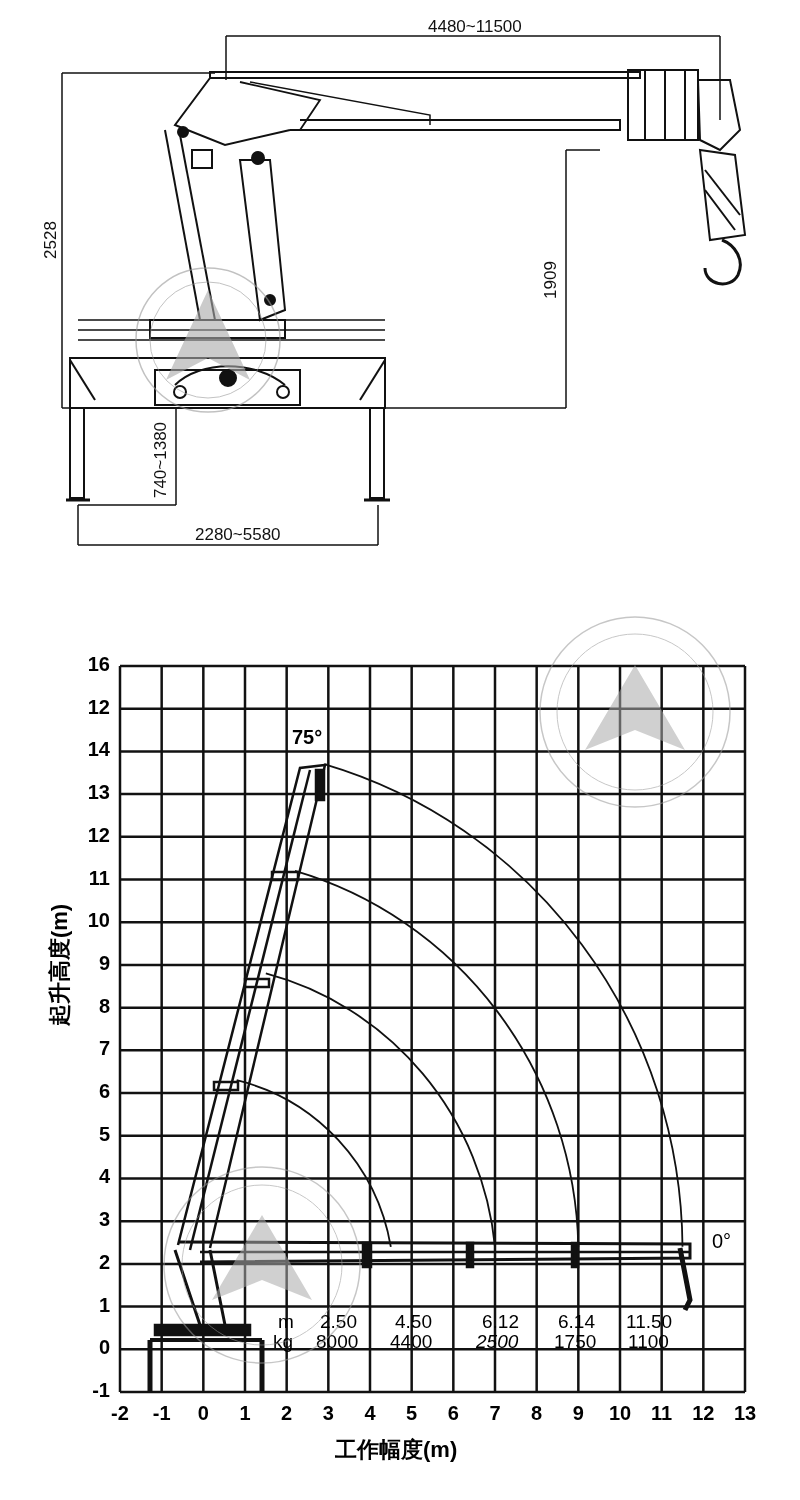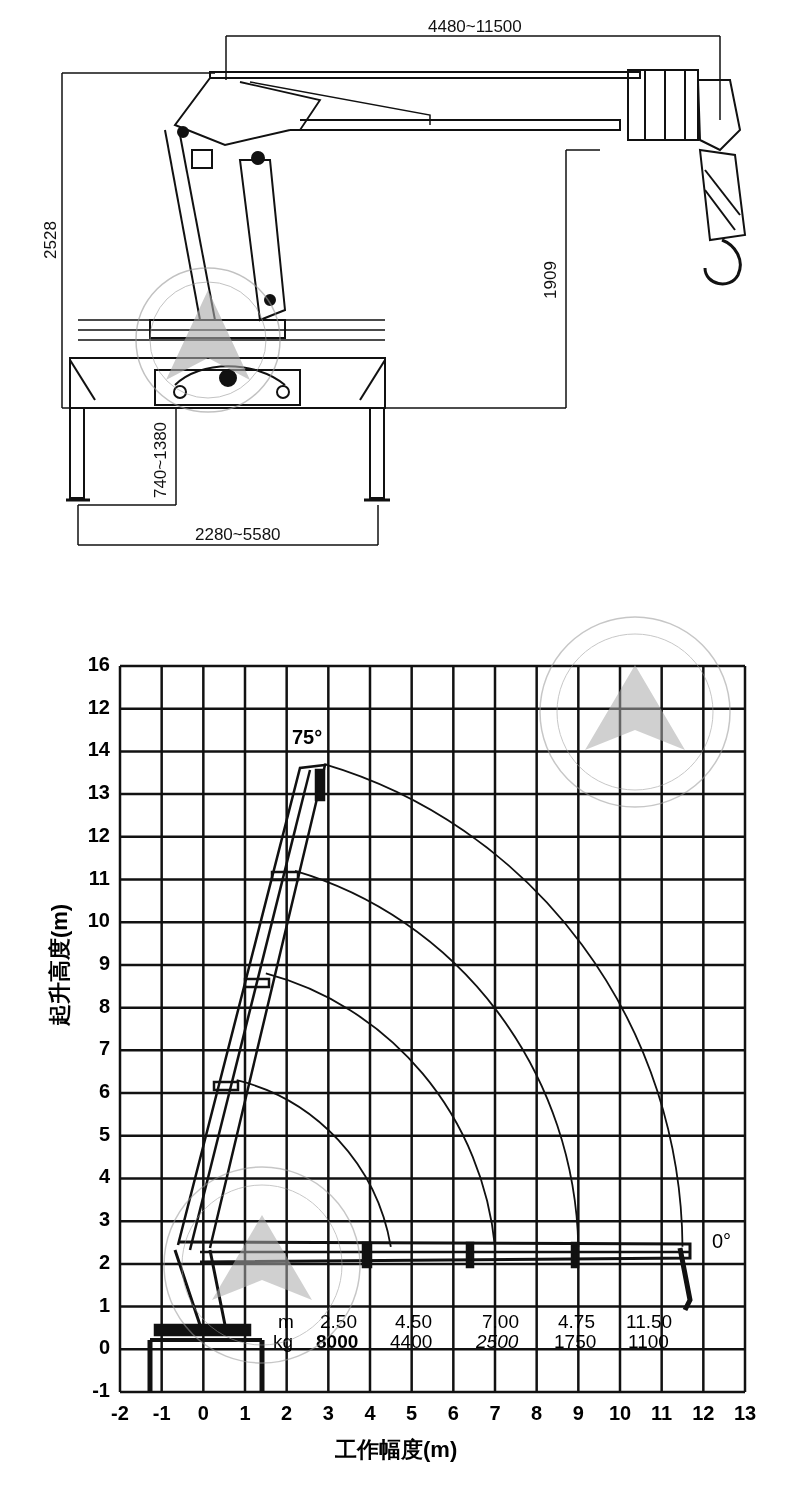--- a/index.html
+++ b/index.html
@@ -191,27 +191,27 @@
 <div style="position:absolute;left:335px;top:1435px;font-size:22px;font-weight:bold;text-align:right;">工作幅度(m)</div>
 
 <div style="position:absolute;left:292px;top:726px;font-size:20px;font-weight:bold;">75°</div>
 <div style="position:absolute;left:712px;top:1230px;font-size:20px;">0°</div>
 
 <div style="position:absolute;left:270px;top:1312px;font-size:19px;line-height:20px;">
   <div style="position:relative;height:20px;">
     <span style="position:absolute;left:8px;">m</span>
     <span style="position:absolute;left:50px;">2.50</span>
     <span style="position:absolute;left:125px;">4.50</span>
-    <span style="position:absolute;left:212px;">7.00</span>
-    <span style="position:absolute;left:288px;">4.75</span>
+    <span style="position:absolute;left:212px;">6.12</span>
+    <span style="position:absolute;left:288px;">6.14</span>
     <span style="position:absolute;left:356px;text-align:center;">11.50</span>
   </div>
   <div style="position:relative;height:20px;">
     <span style="position:absolute;left:3px;">kg</span>
-    <span style="position:absolute;left:46px;font-weight:bold;">8000</span>
+    <span style="position:absolute;left:46px;">8000</span>
     <span style="position:absolute;left:120px;">4400</span>
     <span style="position:absolute;left:206px;font-style:italic;">2500</span>
     <span style="position:absolute;left:284px;">1750</span>
     <span style="position:absolute;left:358px;">1100</span>
   </div>
 </div>
 
 <svg width="800" height="1500" style="pointer-events:none">
   <g opacity="0.55">
     <circle cx="635" cy="712" r="95" stroke="#999" fill="none" stroke-width="1.5"></circle>

